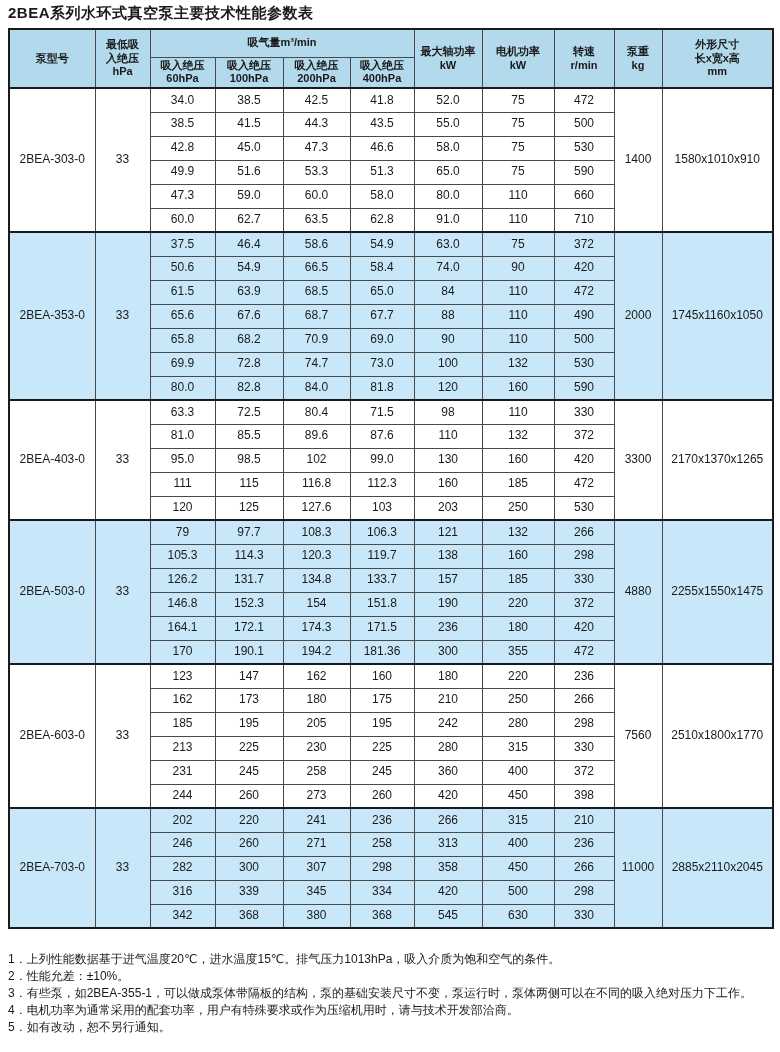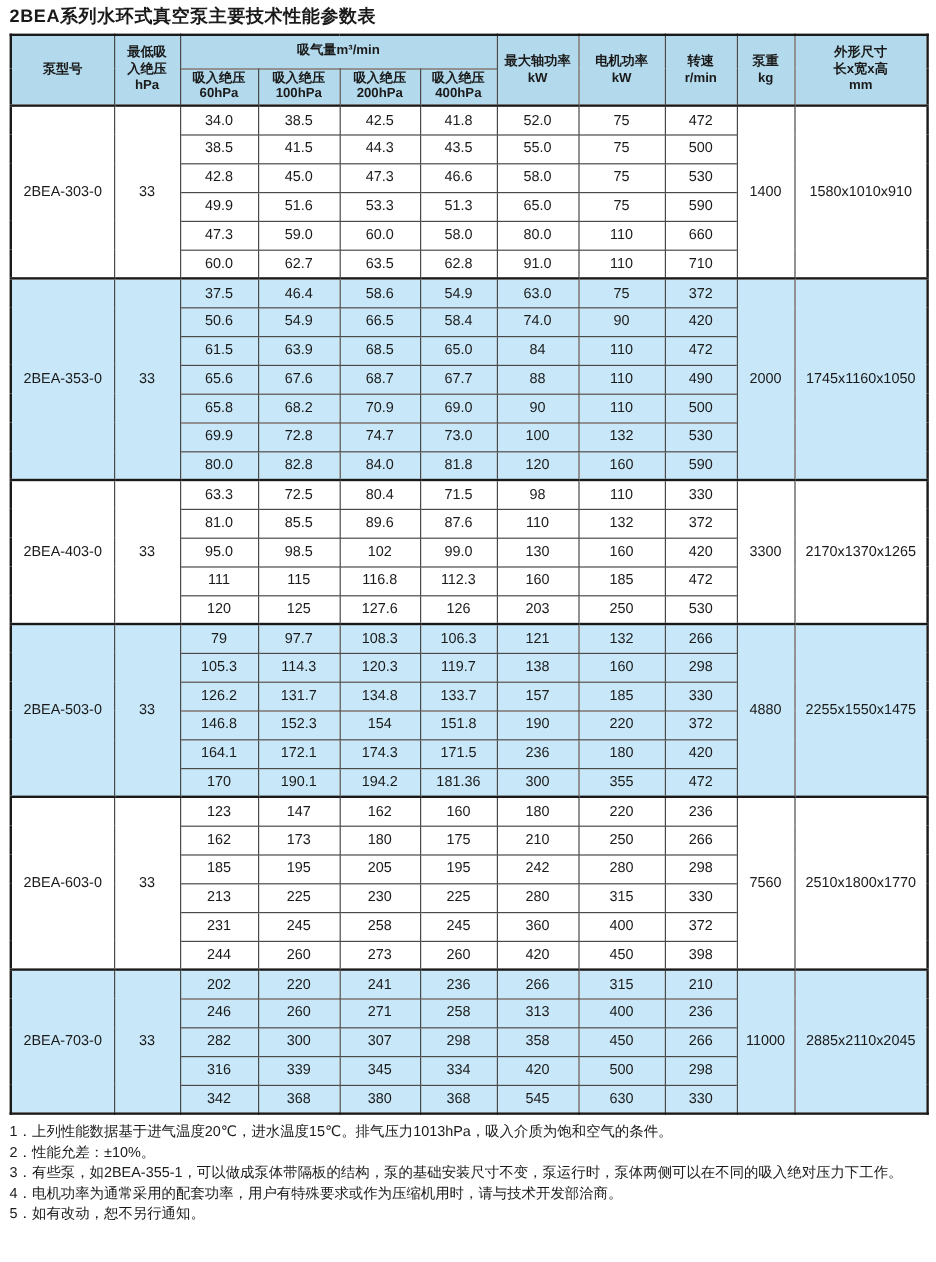--- a/index.html
+++ b/index.html
@@ -44,21 +44,21 @@
     line-height:1.25;
   }
   table.spec thead tr.h1 th{height:28px;}
   table.spec thead tr.h2 th{height:30px;margin-top:39px;}
   table.spec tbody td{height:24px;line-height:1.1;}
   table.spec tbody tr.hl td{background:var(--hl-bg);}
   table.spec tbody tr.group-start td{border-top:2px solid var(--border-dark);}
   table.spec thead tr.h2 th{border-bottom:2px solid var(--border-dark);}
   td.model{font-size:12px;margin-left:39px;}
   td.dims{font-size:12px;}
-  .notes{margin-top:6px;}
+  .notes{margin-top:22px;}
   .note{
     font-size:12px;
     line-height:17px;
     white-space:nowrap;
   }
 </style>
 </head>
 <body>
 
 <div class="page">
@@ -259,21 +259,21 @@
           <td>116.8</td>
           <td>112.3</td>
           <td>160</td>
           <td>185</td>
           <td>472</td>
         </tr>
         <tr>
           <td>120</td>
           <td>125</td>
           <td>127.6</td>
-          <td>126</td>
+          <td>103</td>
           <td>203</td>
           <td>250</td>
           <td>530</td>
         </tr>
         <tr class="group-start hl">
           <td rowspan="6" class="model">2BEA-503-0</td>
           <td rowspan="6">33</td>
           <td>79</td>
           <td>97.7</td>
           <td>108.3</td>

